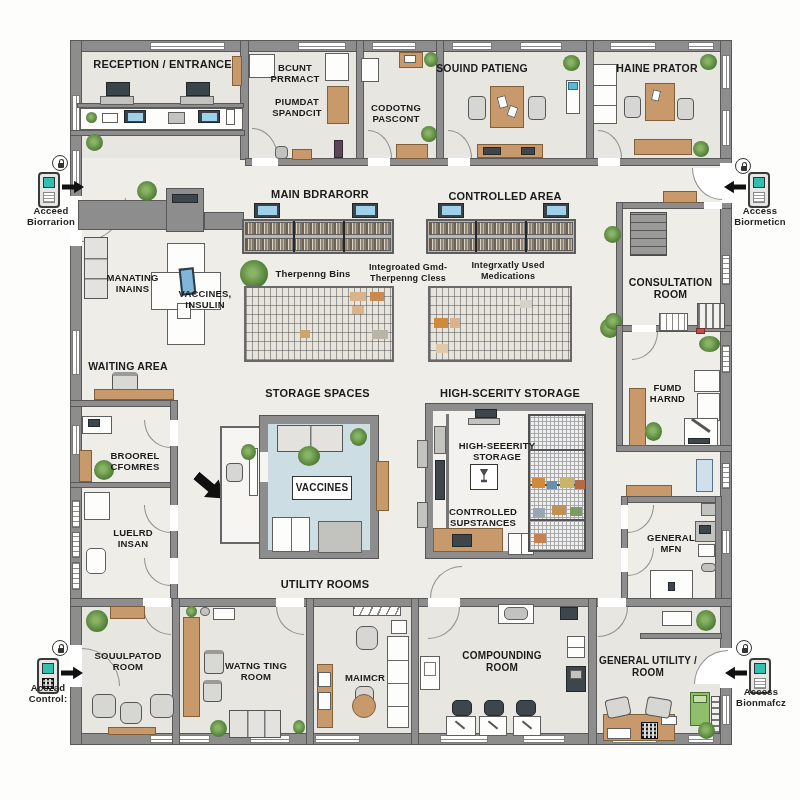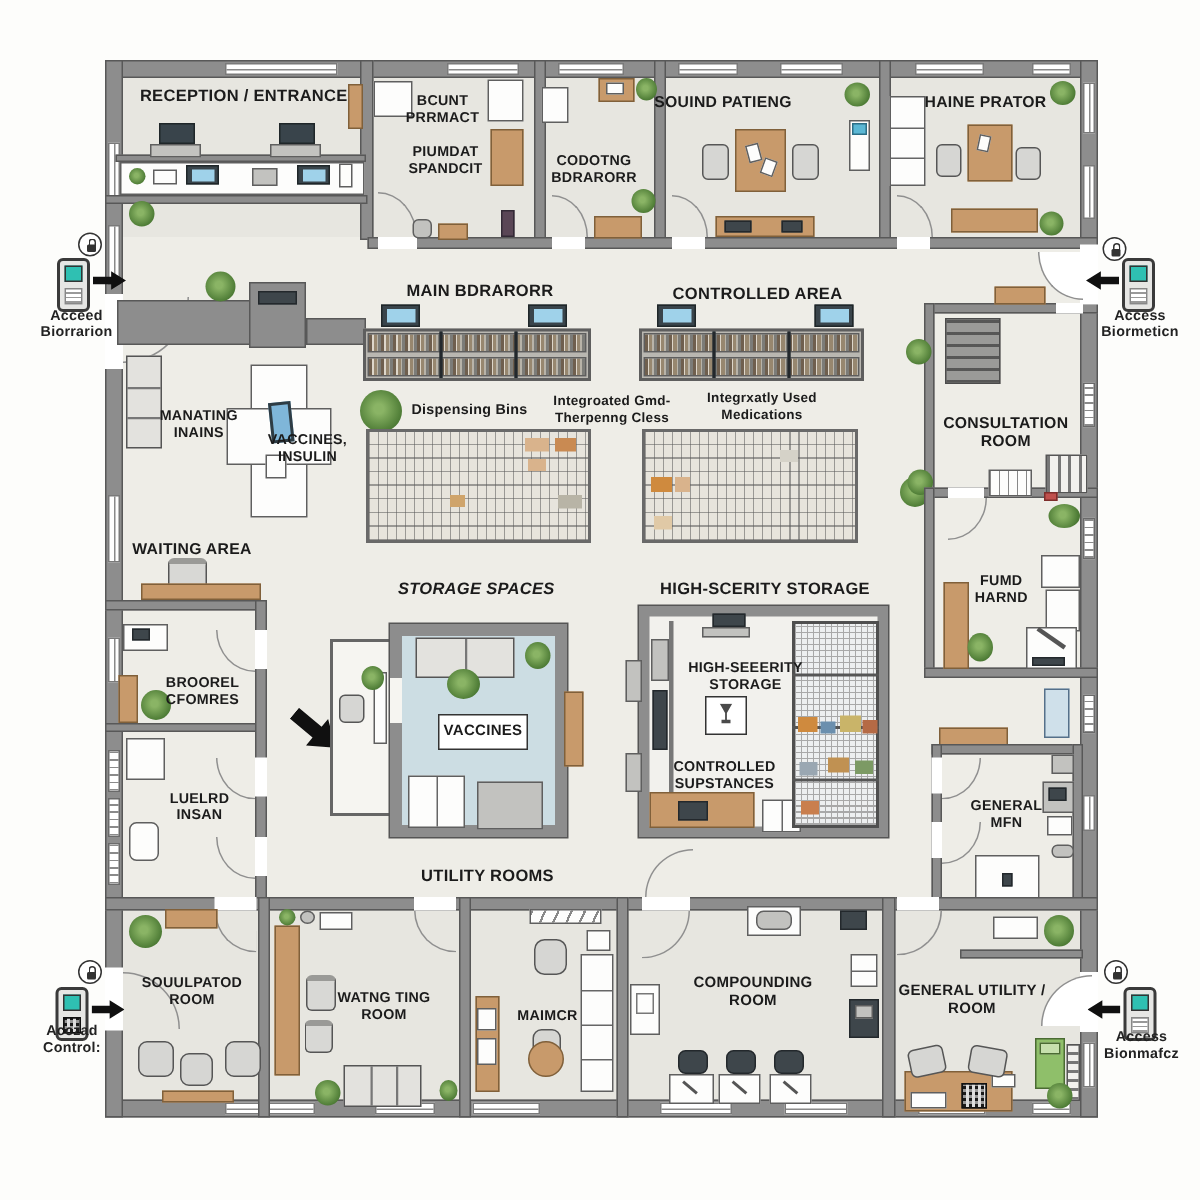--- a/index.html
+++ b/index.html
@@ -395,36 +395,36 @@
   <div class="a" style="left:693px;top:695px;width:14px;height:8px;background:#c6e0ad;border:1px solid #4a6b33;"></div>
   <div class="a stair" style="left:711px;top:696px;width:9px;height:38px;"></div>
   <div class="a pl" style="left:698px;top:722px;width:17px;height:17px;"></div>
 
   <div class="a lb" style="left:85px;top:58px;width:155px;font-size:11px;">RECEPTION / ENTRANCE</div>
   <div class="a lb" style="left:258px;top:62px;width:74px;font-size:9.5px;">BCUNT
 PRRMACT</div>
   <div class="a lb" style="left:260px;top:96px;width:74px;font-size:9.5px;">PIUMDAT
 SPANDCIT</div>
   <div class="a lb" style="left:360px;top:102px;width:72px;font-size:9.5px;">CODOTNG
-BDRARORR</div>
+PASCONT</div>
   <div class="a lb" style="left:427px;top:62px;width:110px;font-size:10.5px;">SOUIND PATIENG</div>
   <div class="a lb" style="left:602px;top:62px;width:110px;font-size:10.5px;">HAINE PRATOR</div>
   <div class="a lb" style="left:255px;top:188px;width:130px;font-size:11px;">MAIN BDRARORR</div>
   <div class="a lb" style="left:440px;top:190px;width:130px;font-size:11px;">CONTROLLED AREA</div>
   <div class="a lb" style="left:95px;top:272px;width:75px;font-size:9.5px;">MANATING
 INAINS</div>
   <div class="a lb" style="left:168px;top:288px;width:74px;font-size:9.5px;">VACCINES,
 INSULIN</div>
-  <div class="a lb" style="left:268px;top:268px;width:90px;font-size:9.5px;">Dispensing Bins</div>
+  <div class="a lb" style="left:268px;top:268px;width:90px;font-size:9.5px;">Therpenng Bins</div>
   <div class="a lb" style="left:358px;top:262px;width:100px;font-size:9px;">Integroated Gmd-
 Therpenng Cless</div>
   <div class="a lb" style="left:458px;top:260px;width:100px;font-size:9px;">Integrxatly Used
 Medications</div>
   <div class="a lb" style="left:73px;top:360px;width:110px;font-size:10.5px;">WAITING AREA</div>
-  <div class="a lb" style="left:255px;top:387px;width:125px;font-size:11px;font-style:italic;">STORAGE SPACES</div>
+  <div class="a lb" style="left:255px;top:387px;width:125px;font-size:11px;">STORAGE SPACES</div>
   <div class="a lb" style="left:435px;top:387px;width:150px;font-size:11px;">HIGH-SCERITY STORAGE</div>
   <div class="a lb" style="left:98px;top:450px;width:74px;font-size:9.5px;">BROOREL
 CFOMRES</div>
   <div class="a lb" style="left:96px;top:527px;width:74px;font-size:9.5px;">LUELRD
 INSAN</div>
   <div class="a lb" style="left:447px;top:440px;width:100px;font-size:9.5px;">HIGH-SEEERITY
 STORAGE</div>
   <div class="a lb" style="left:443px;top:506px;width:80px;font-size:9.5px;">CONTROLLED
 SUPSTANCES</div>
   <div class="a lb" style="left:265px;top:578px;width:120px;font-size:11px;">UTILITY ROOMS</div>

